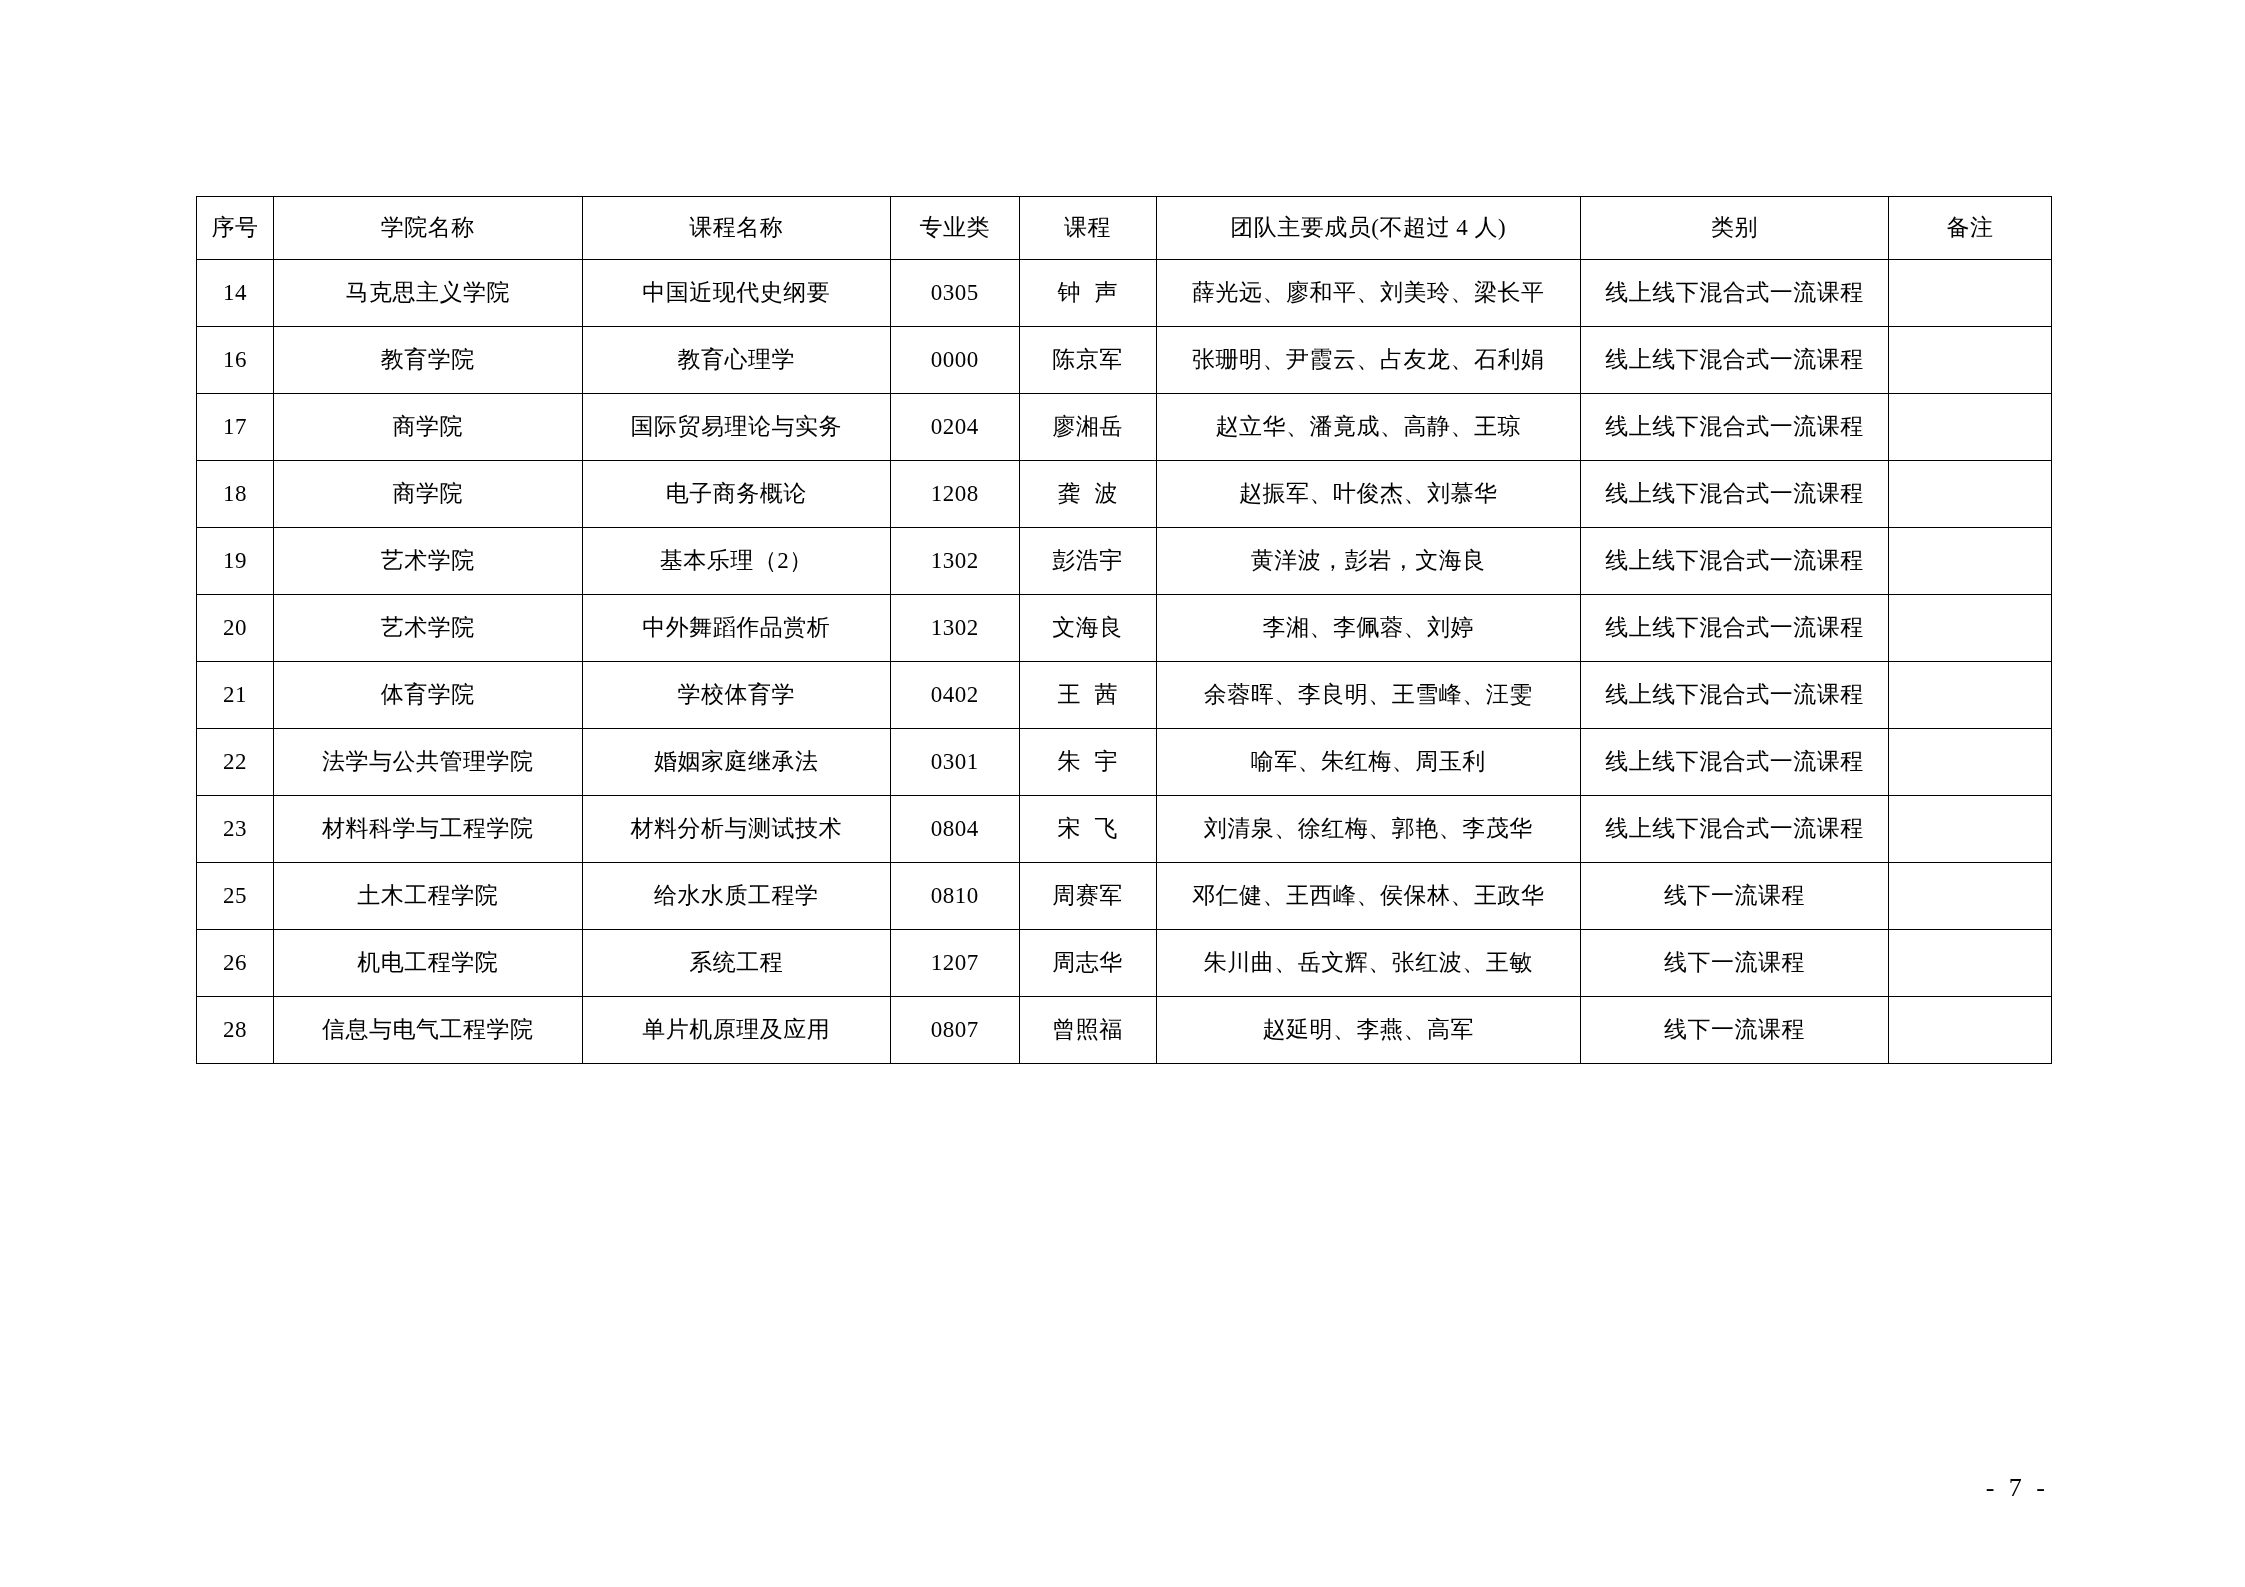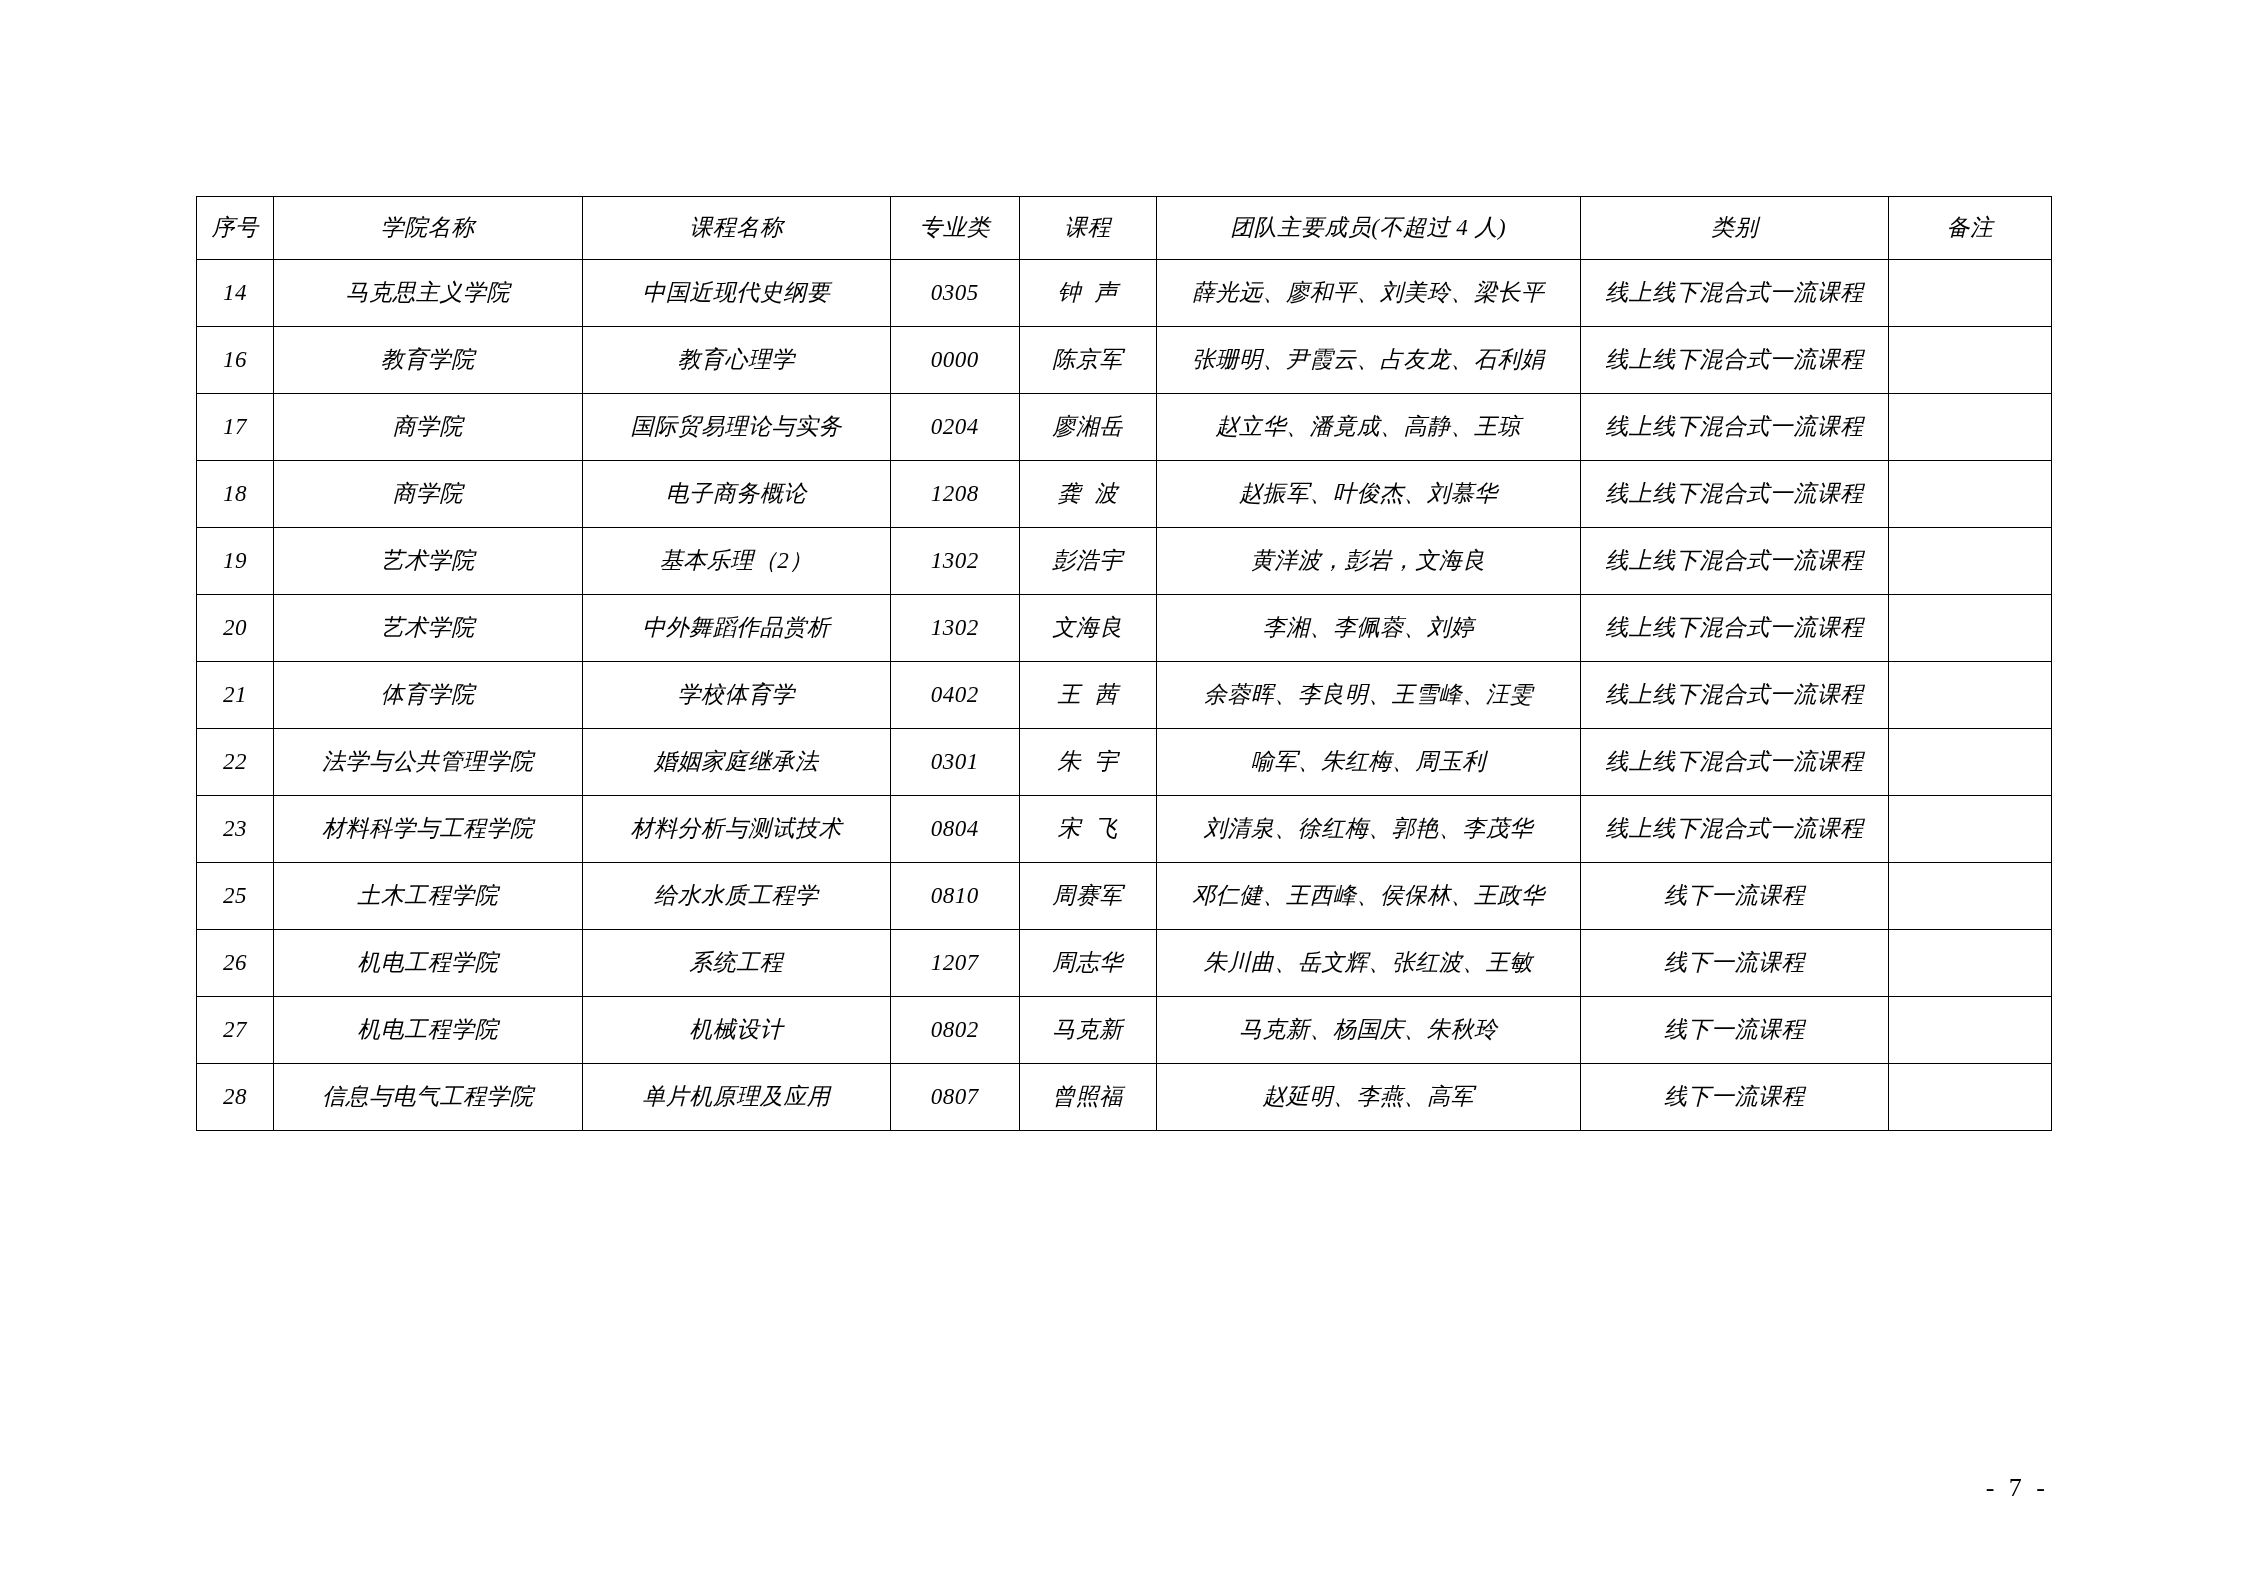--- a/index.html
+++ b/index.html
@@ -19,21 +19,20 @@
     position: relative;
     width: 2245px;
     height: 1587px;
     box-sizing: border-box;
     padding: 196px 196px 0 196px;
   }
   table.course-table {
     border-collapse: collapse;
     width: 1856px;
     table-layout: fixed;
-    font-style: italic;
   }
   table.course-table td, table.course-table th {
     border: 1px solid #000000;
     padding: 0 4px;
     text-align: center;
     vertical-align: middle;
     font-weight: normal;
     font-size: 23px;
     line-height: 1.35;
     letter-spacing: 0.5px;
@@ -220,30 +219,20 @@
         <td>26</td>
         <td>机电工程学院</td>
         <td>系统工程</td>
         <td>1207</td>
         <td>周志华</td>
         <td>朱川曲、岳文辉、张红波、王敏</td>
         <td>线下一流课程</td>
         <td></td>
       </tr>
 
-      <tr>
-        <td>27</td>
-        <td>机电工程学院</td>
-        <td>机械设计</td>
-        <td>0802</td>
-        <td>马克新</td>
-        <td>马克新、杨国庆、朱秋玲</td>
-        <td>线下一流课程</td>
-        <td></td>
-      </tr>
 
       <tr>
         <td>28</td>
         <td>信息与电气工程学院</td>
         <td>单片机原理及应用</td>
         <td>0807</td>
         <td>曾照福</td>
         <td>赵延明、李燕、高军</td>
         <td>线下一流课程</td>
         <td></td>

